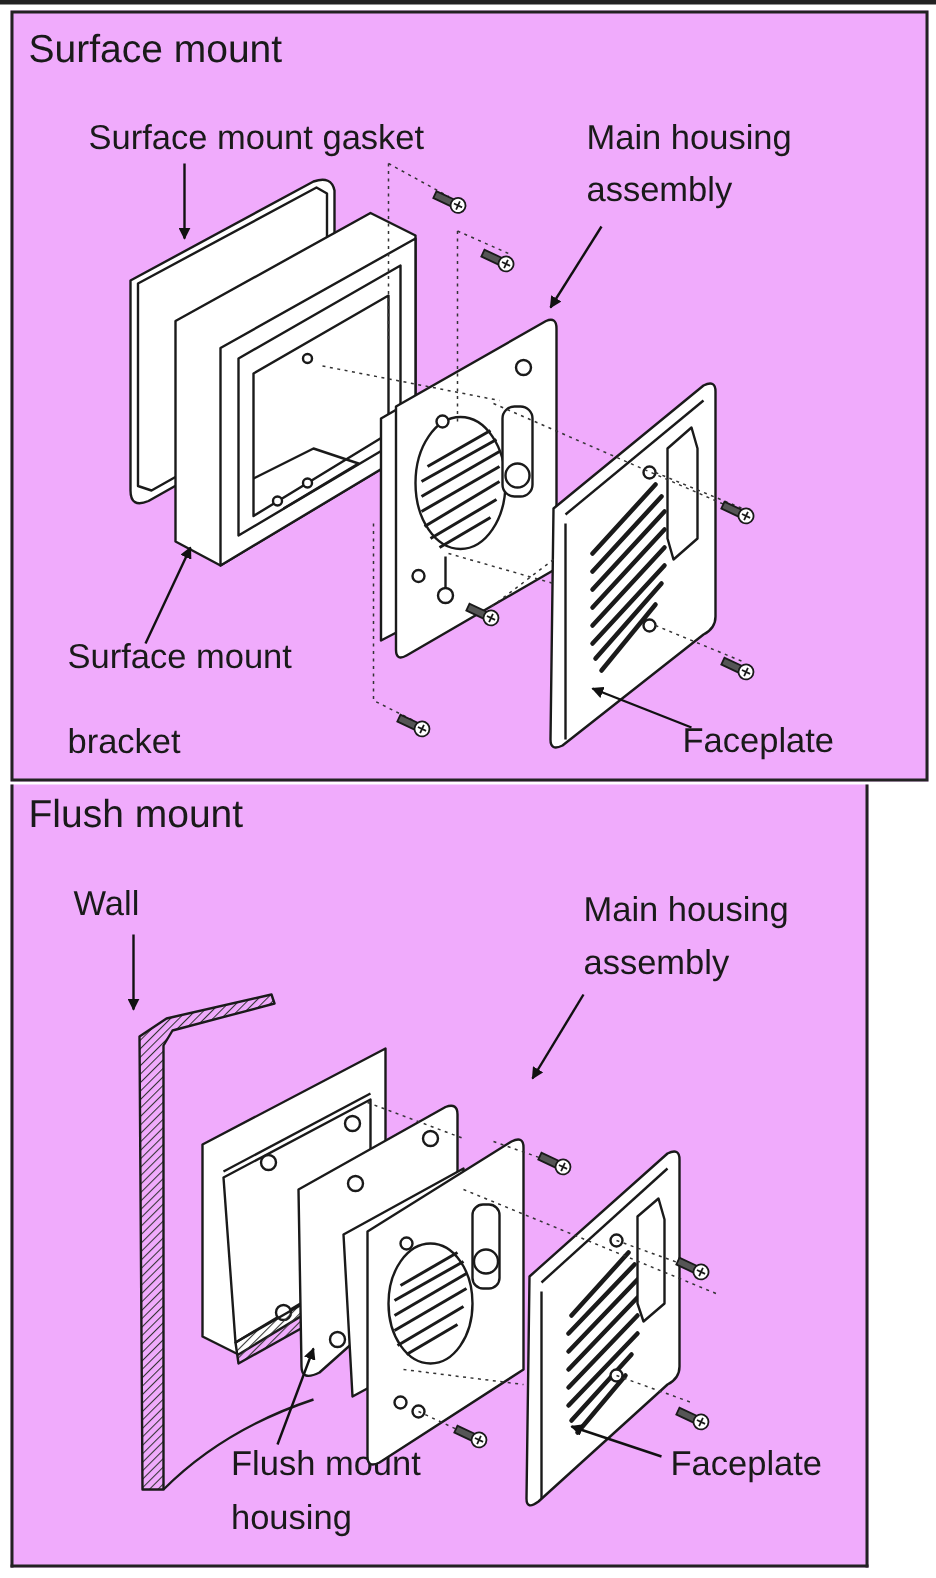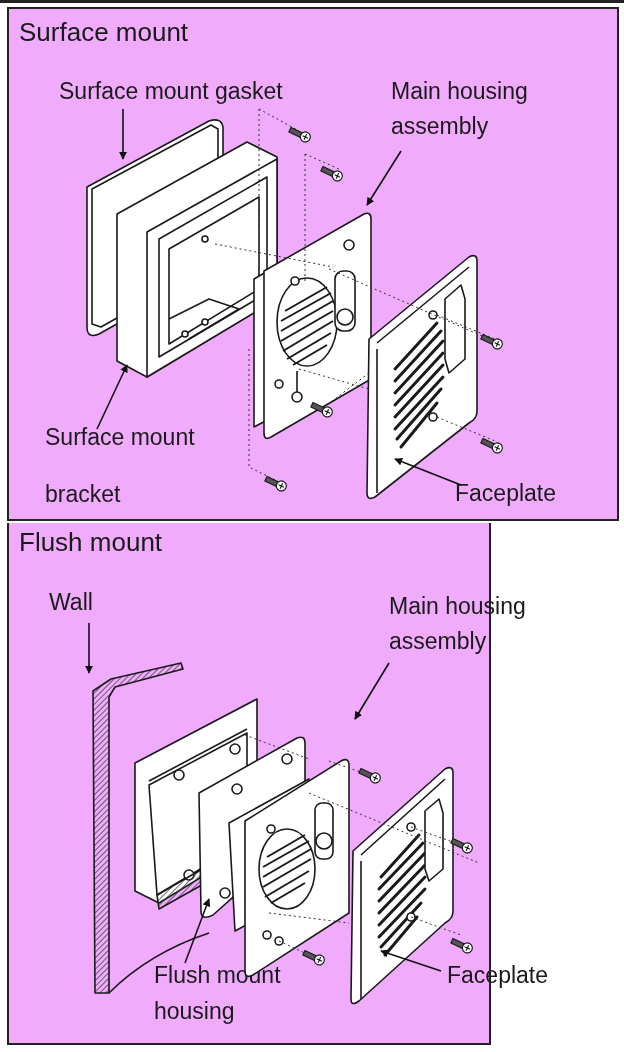--- a/index.html
+++ b/index.html
@@ -1,19 +1,19 @@
 <!DOCTYPE html>
 <html><head>
 <meta charset="utf-8">
 <style>
   html, body { margin:0; padding:0; background:#fff; }
   body { width:624px; height:1052px; position:relative; overflow:hidden; font-family:"Liberation Sans", sans-serif; color:#1a1a1a; }
   .panel { position:absolute; border:2px solid #222; background:#f0abfc; box-sizing:border-box; }
   #panel-surface { left:7px; top:7px; width:612px; height:514px; }
-  #panel-flush { left:7px; top:523px; width:484px; height:522px; border-top:none; }
+  #panel-flush { left:7px; top:523px; width:572px; height:522px; border-top:none; }
   .title { position:absolute; font-size:26px; line-height:1; }
   .label { position:absolute; font-size:23px; line-height:34px; white-space:nowrap; }
   svg.art { position:absolute; left:0; top:0; }
   .top-rule { position:absolute; left:0; top:0; width:624px; height:3px; background:#222; }
 </style>
 </head>
 <body>
 
 <div class="top-rule"></div>
 

